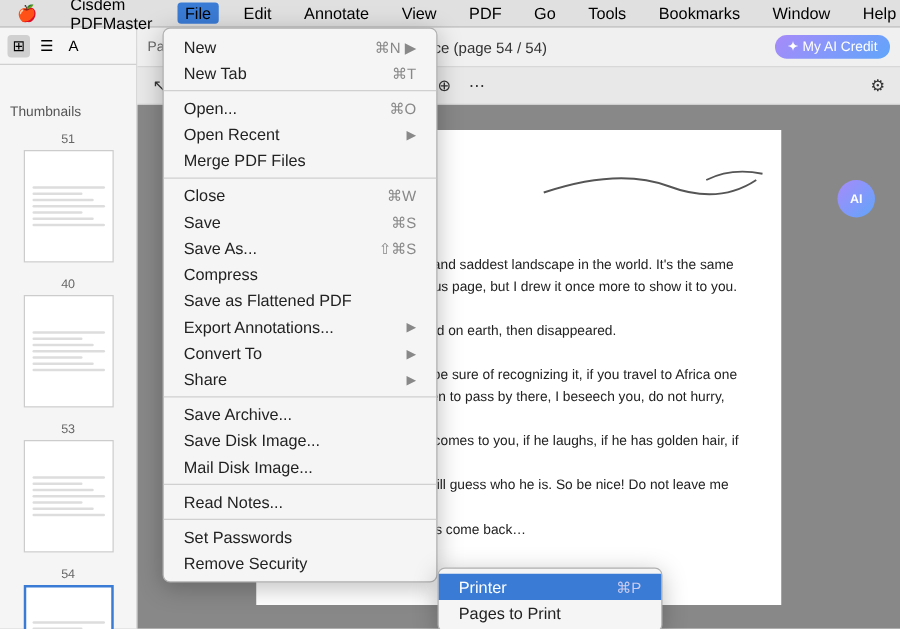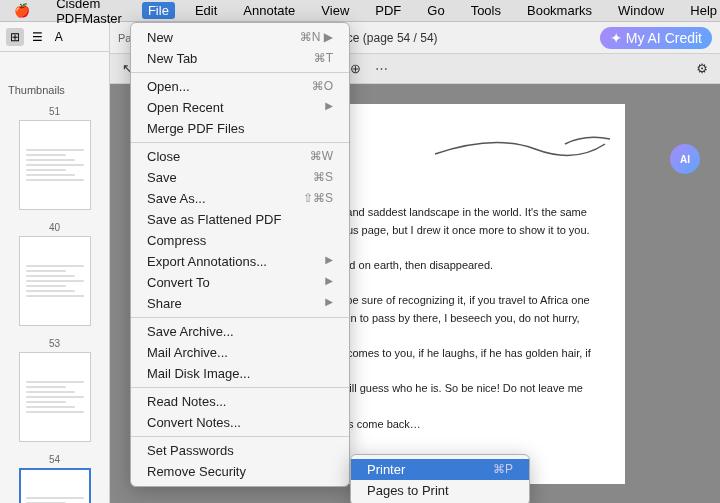--- a/index.html
+++ b/index.html
@@ -26,21 +26,21 @@
       z-index: 1000;
     }
     .menubar-item {
       font-size: 13px;
       padding: 1px 6px;
       border-radius: 3px;
       cursor: default;
     }
     .menubar-item.active {
       background: #3a7bd5;
-      color: #ffffff;
+      color: #000000;
     }
 
     
     .main-layout {
       display: flex;
       height: calc(503px - 22px);
     }
 
     
     .sidebar {
@@ -133,21 +133,21 @@
       align-items: center;
       padding: 0 8px;
       gap: 8px;
     }
     .ai-btn {
       background: linear-gradient(135deg, #a78bfa, #60a5fa);
       color: white;
       border: none;
       border-radius: 12px;
       padding: 3px 10px;
-      font-size: 14px;
+      font-size: 11px;
       cursor: pointer;
       margin-left: auto;
     }
 
     
     .edit-toolbar {
       height: 30px;
       background: #e8e8e8;
       border-bottom: 1px solid #d0d0d0;
       display: flex;
@@ -213,21 +213,21 @@
       background: #f5f5f5;
       border: 1px solid #b0b0b0;
       border-radius: 6px;
       box-shadow: 0 4px 20px rgba(0,0,0,0.25);
       min-width: 220px;
       z-index: 2000;
       padding: 4px 0;
     }
     .menu-item {
       display: flex;
-      align-items: flex-start;
+      align-items: center;
       justify-content: space-between;
       padding: 3px 16px;
       cursor: default;
       font-size: 13px;
       color: #222;
       white-space: nowrap;
     }
     .menu-item:hover, .menu-item.highlighted {
       background: #3a7bd5;
       color: white;
@@ -451,53 +451,50 @@
   </div>
   <div class="menu-item">
     <span>Save</span>
     <span class="shortcut">⌘S</span>
   </div>
   <div class="menu-item">
     <span>Save As...</span>
     <span class="shortcut">⇧⌘S</span>
   </div>
   <div class="menu-item">
+    <span>Compress</span>
+  </div>
+  <div class="menu-item">
     <span>Save as Flattened PDF</span>
-  </div>
-  <div class="menu-item">
-    <span>Compress</span>
   </div>
   <div class="menu-item">
     <span>Export Annotations...</span>
     <span class="arrow">▶</span>
   </div>
   <div class="menu-item">
     <span>Convert To</span>
     <span class="arrow">▶</span>
   </div>
   <div class="menu-item">
     <span>Share</span>
     <span class="arrow">▶</span>
   </div>
   <div class="menu-separator"></div>
   <div class="menu-item">
     <span>Save Archive...</span>
   </div>
   <div class="menu-item">
-    <span>Mail Archive...</span>
+    <span>Save Disk Image...</span>
   </div>
   <div class="menu-item">
     <span>Mail Disk Image...</span>
   </div>
   <div class="menu-separator"></div>
   <div class="menu-item">
     <span>Read Notes...</span>
-  </div>
-  <div class="menu-item">
-    <span>Convert Notes...</span>
   </div>
   <div class="menu-separator"></div>
   <div class="menu-item">
     <span>Set Passwords</span>
   </div>
   <div class="menu-item">
     <span>Remove Security</span>
   </div>
 
 </div>

